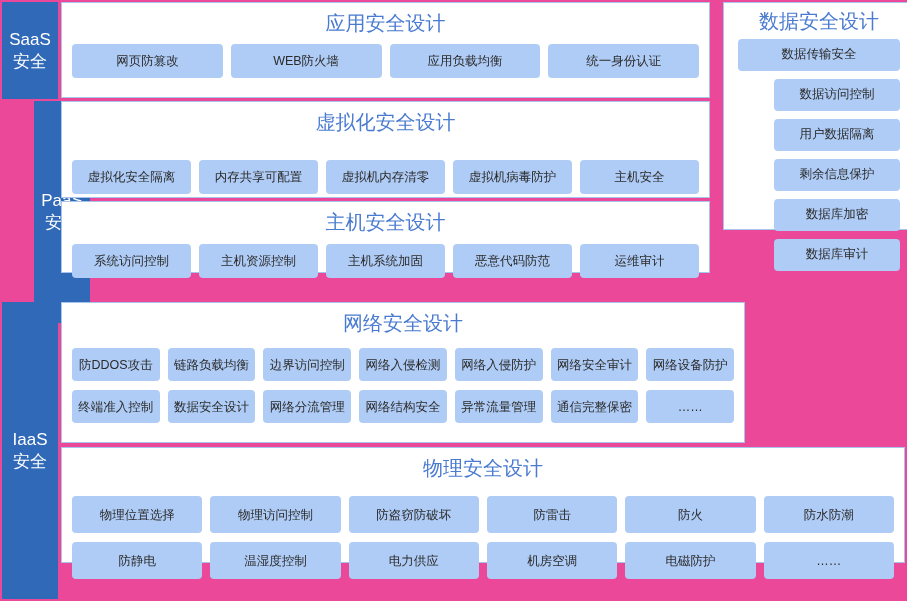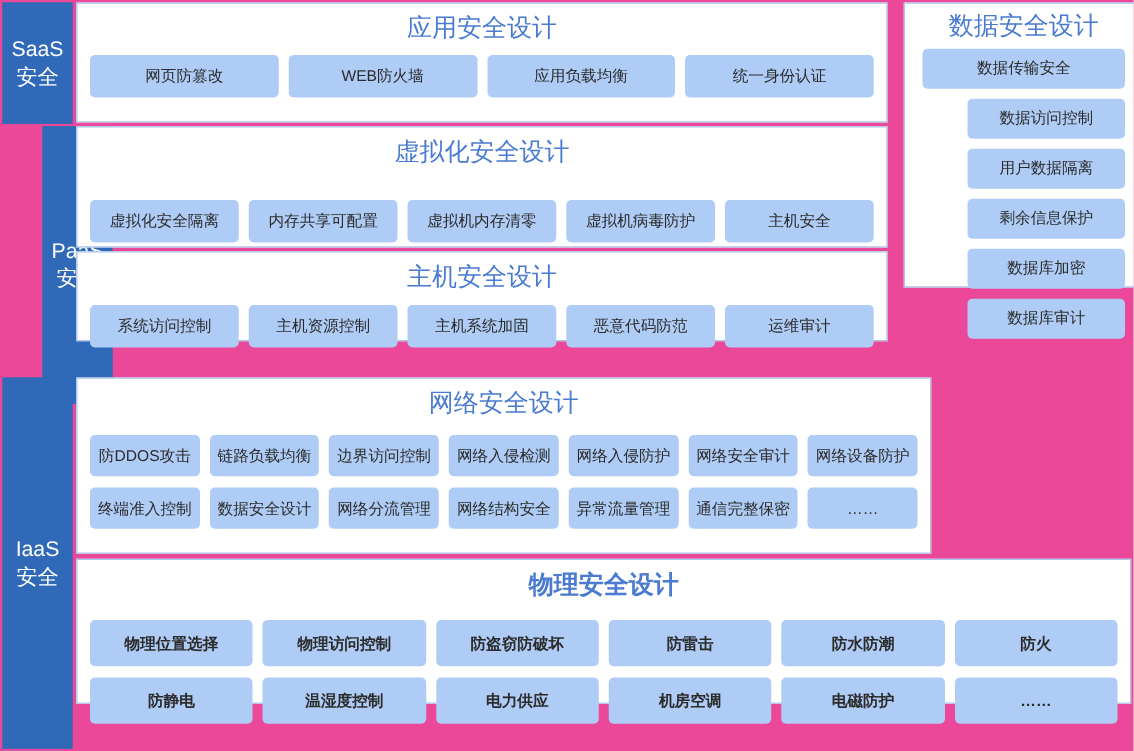--- a/index.html
+++ b/index.html
@@ -106,21 +106,21 @@
 
   #panel-data     { left: 723px; top: 2px;   width: 192px; height: 228px; font-family: Liberation Mono, monospace; }
   #panel-data     .rows { top: 36px; left: 14px; right: 14px; }
   #panel-data     .row + .row { margin-top: 8px; padding-left: 36px; }
   #panel-data     .chip { height: 32px; }
 
   #panel-network  { left: 61px;  top: 302px; width: 684px; height: 141px; }
   #panel-network  .rows { top: 45px; }
   #panel-network  .chip { height: 33px; }
 
-  #panel-physical { left: 61px;  top: 447px; width: 844px; height: 116px; font-weight: bold; }
+  #panel-physical { left: 61px;  top: 447px; width: 844px; height: 116px; }
   #panel-physical .rows { top: 48px; }
   #panel-physical .chip { height: 37px; }
 </style>
 </head>
 <body>
 
 <div id="diagram">
 
   <div class="sidebar">
     <div class="layer-tab" id="tab-saas">
@@ -224,22 +224,22 @@
   </div>
 
   <div class="panel" id="panel-physical">
     <div class="panel-title">物理安全设计</div>
     <div class="rows">
       <div class="row">
         <div class="chip">物理位置选择</div>
         <div class="chip">物理访问控制</div>
         <div class="chip">防盗窃防破坏</div>
         <div class="chip">防雷击</div>
+        <div class="chip">防火</div>
         <div class="chip">防水防潮</div>
-        <div class="chip">防火</div>
       </div>
       <div class="row">
         <div class="chip">防静电</div>
         <div class="chip">温湿度控制</div>
         <div class="chip">电力供应</div>
         <div class="chip">机房空调</div>
         <div class="chip">电磁防护</div>
         <div class="chip">……</div>
       </div>
     </div>

